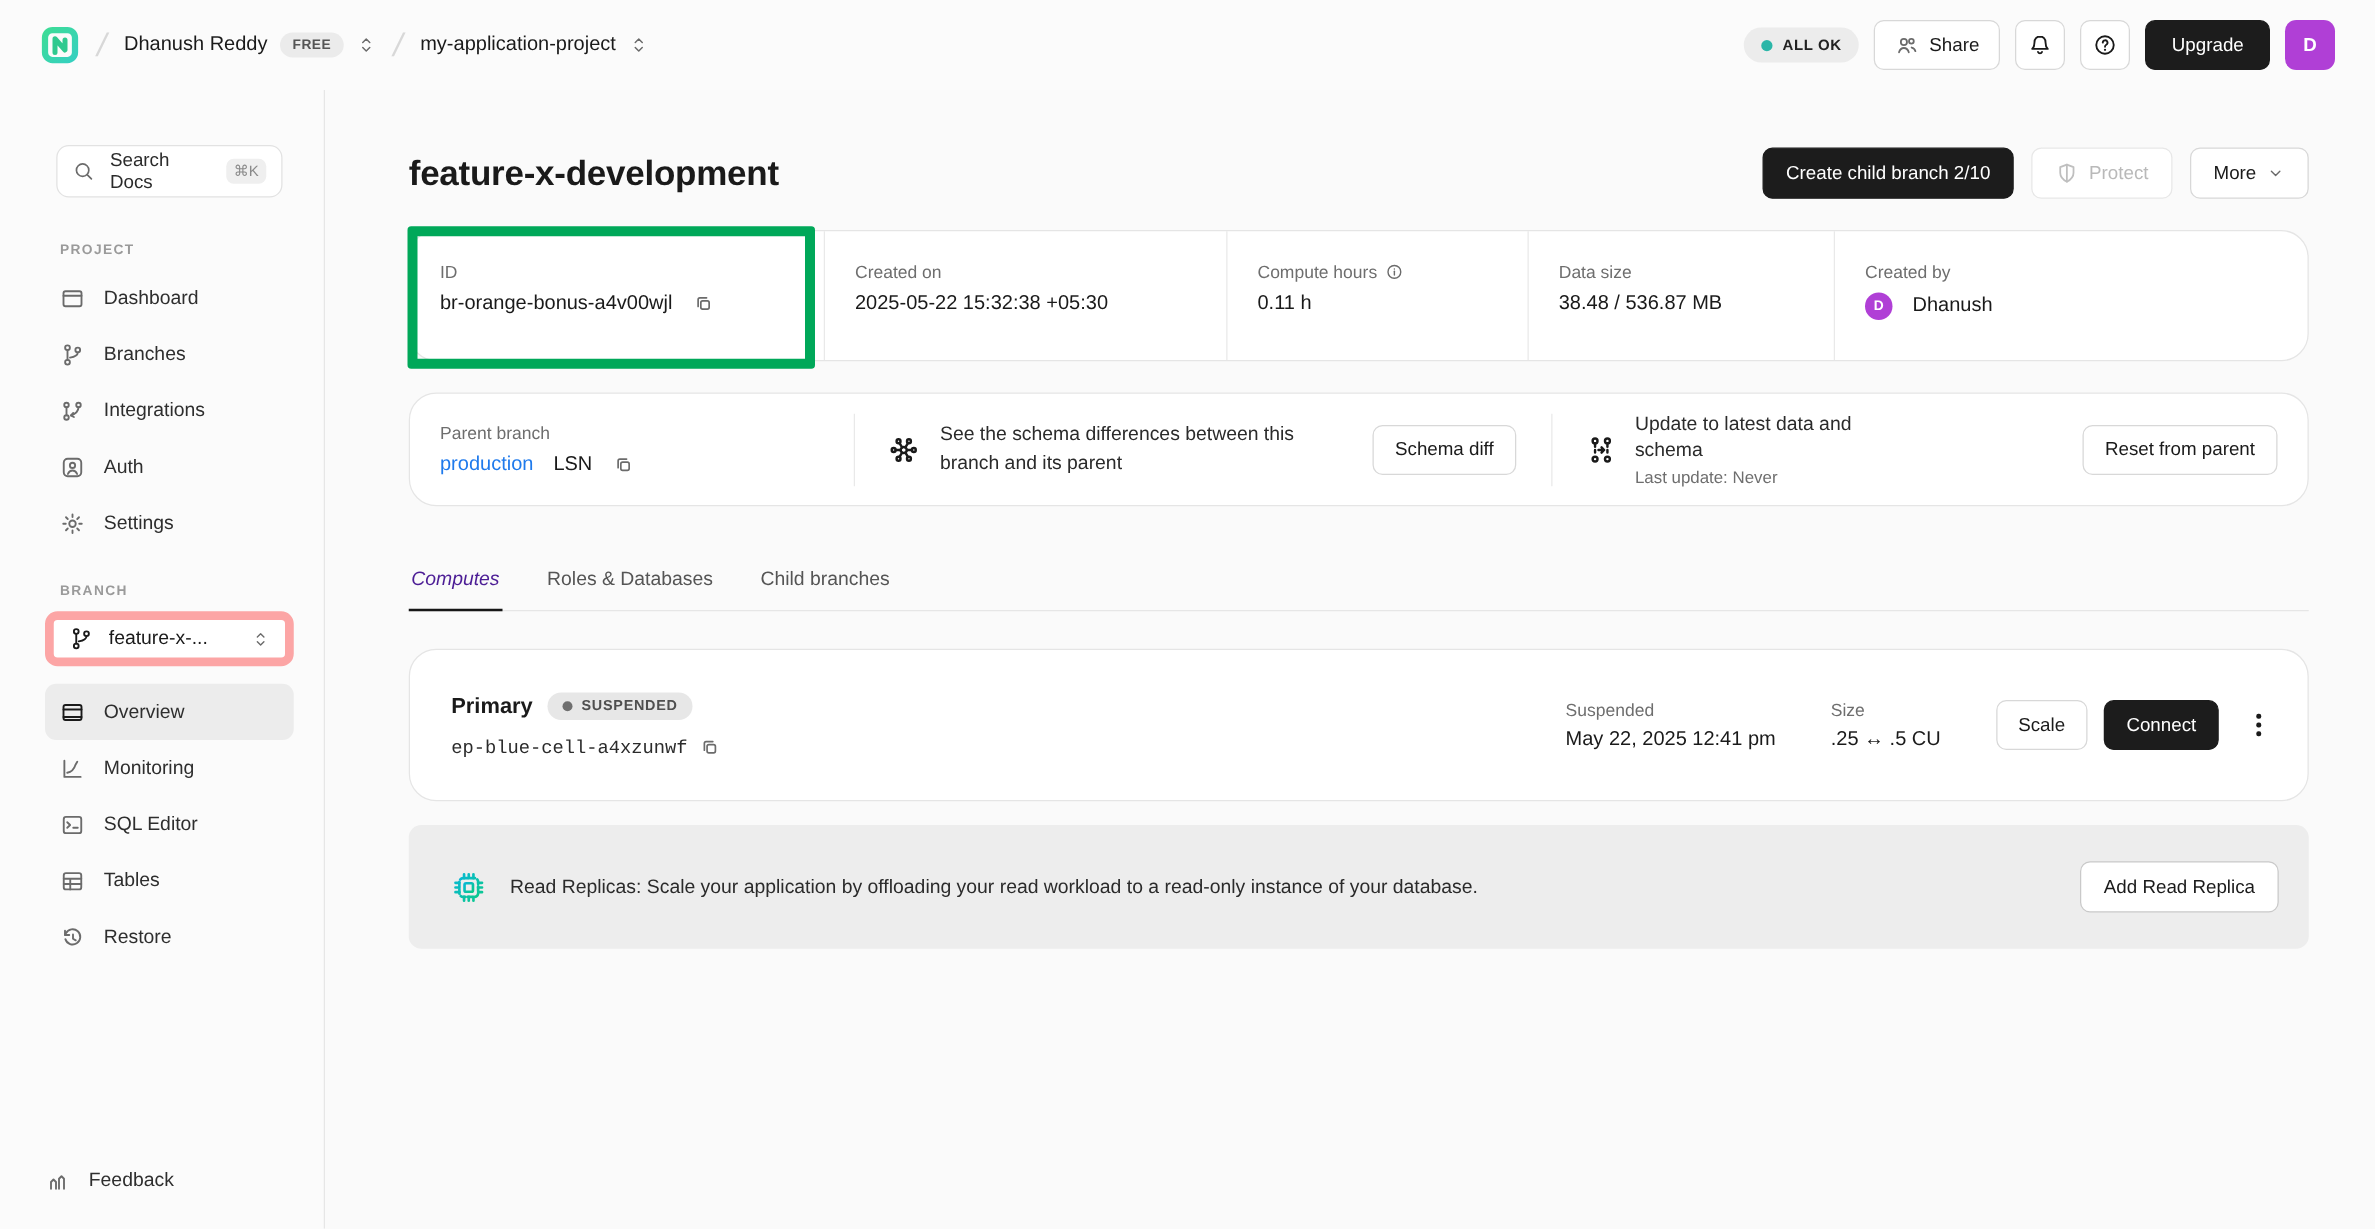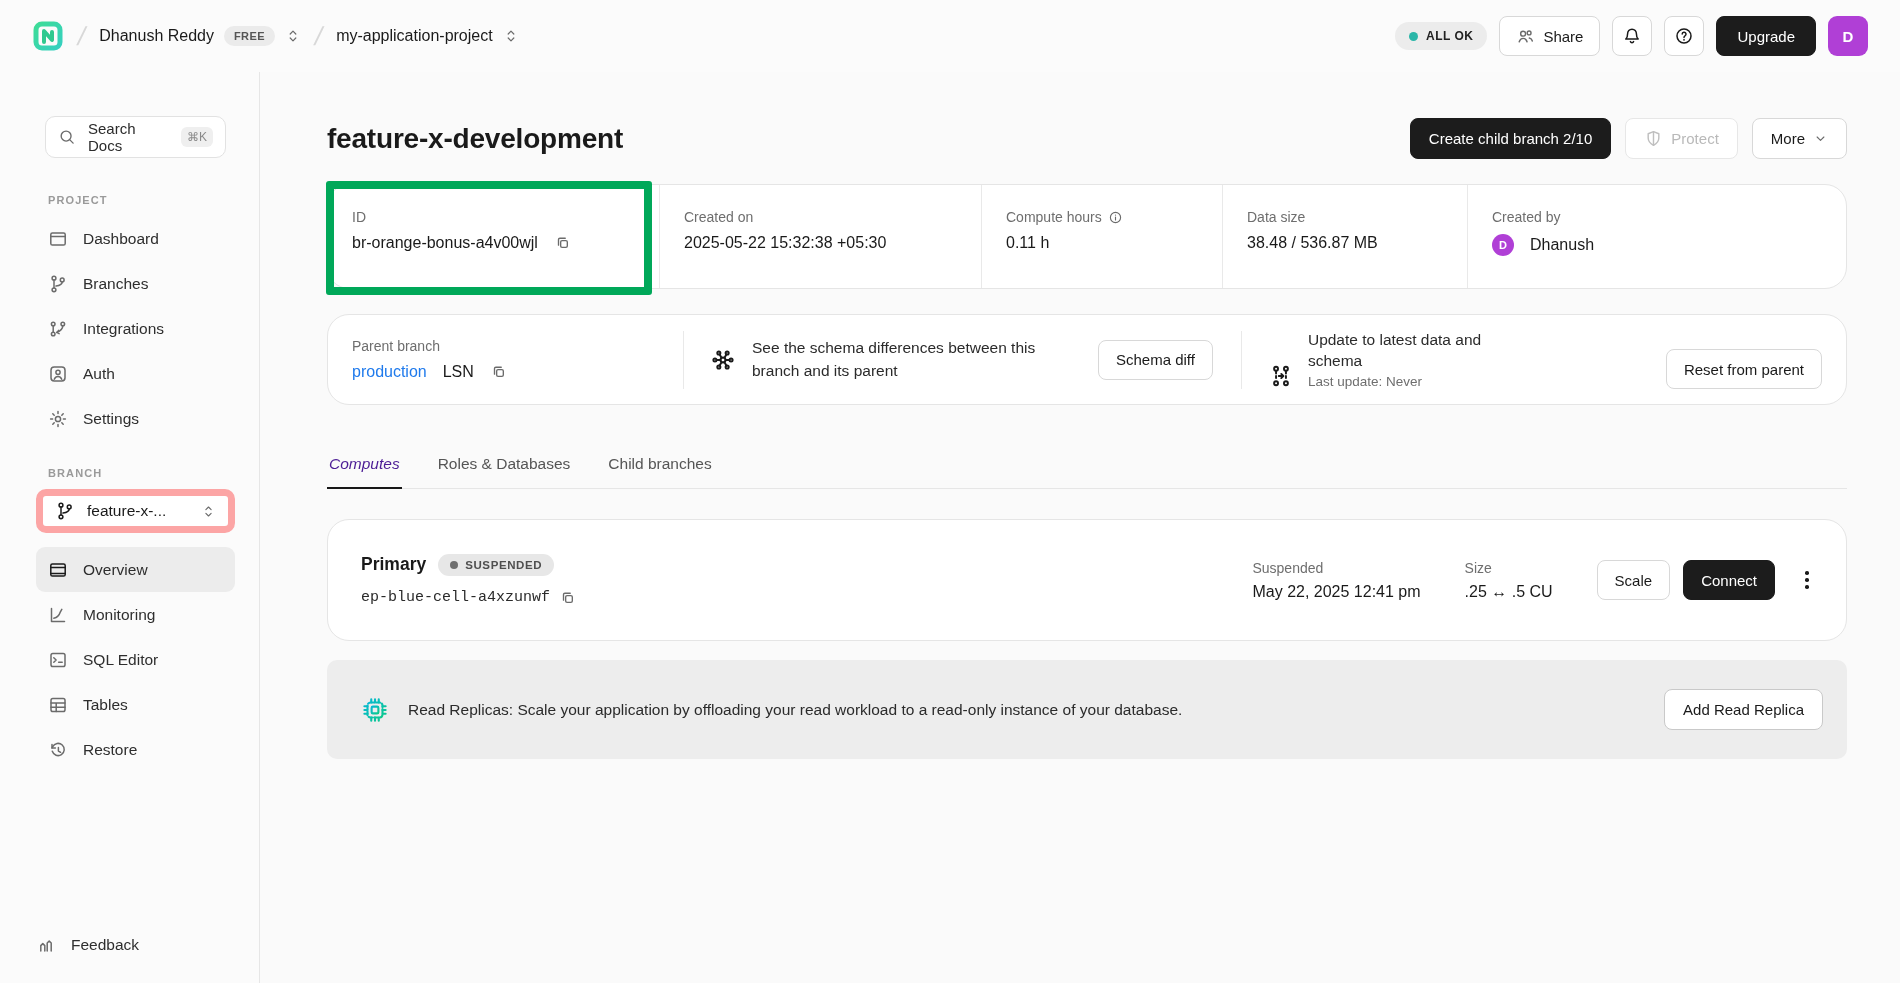--- a/index.html
+++ b/index.html
@@ -104,21 +104,21 @@
     width:22px; height:22px; border-radius:50%; background:#b03fd6; color:#fff;
     font-size:11px; font-weight:700; display:inline-flex; align-items:center; justify-content:center;
   }
 
   .parent-card { margin-top:25px; height:91px; display:flex; align-items:center; }
   .pc-block1 { width:355px; padding-left:24px; }
   .link-blue { color:#1f7aec; font-weight:500; cursor:pointer; }
   .pc-div { border-left:1px solid #e9e9e9; height:58px; }
   .pc-block2 { display:flex; align-items:center; gap:16px; padding:0 28px 0 26px; }
   .pc-text { font-size:15.5px; color:#2b2b2b; width:330px; line-height:1.45; }
-  .pc-block3 { display:flex; align-items:flex-end; gap:14px; padding-left:26px; flex:1; }
+  .pc-block3 { display:flex; align-items:center; gap:14px; padding-left:26px; flex:1; }
   .pc-upd-title { font-size:15.5px; color:#2b2b2b; width:215px; line-height:1.35; }
   .pc-upd-sub { font-size:13.5px; color:#6e6e6e; margin-top:3px; }
   .btn-md { height:40px; padding:0 17px; font-size:15px; font-weight:500; }
   .pc-reset { margin-left:auto; margin-right:24px; }
 
   .tabs { margin-top:50px; display:flex; gap:34px; border-bottom:1px solid #e6e6e6; }
   .tab { font-size:15.5px; color:#555; padding:0 2px 15px 2px; cursor:pointer; position:relative; }
   .tab.active { color:#4c1d95; font-weight:500;font-style:italic; }
   .tab.active::after {
     content:""; position:absolute; left:0; right:0; bottom:-1px; height:2px; background:#171717;
@@ -127,21 +127,21 @@
   .compute-card { margin-top:30px; height:122px; display:flex; align-items:center; padding:0 24px 0 33px; }
   .cc-name-row { display:flex; align-items:center; gap:12px; }
   .cc-name { font-size:17.5px; font-weight:600; }
   .badge-suspended {
     display:flex; align-items:center; gap:7px; background:#e7e7e7; color:#4f4f4f;
     border-radius:999px; padding:5px 12px; font-size:11.5px; font-weight:700; letter-spacing:.6px;
   }
   .dot-gray { width:8px; height:8px; border-radius:50%; background:#6f6f6f; }
   .cc-endpoint {
     margin-top:13px; font-family:"Liberation Mono", monospace; font-size:15px;
-    color:#2b2b2b; display:flex; align-items:center; gap:9px;
+    color:#2b2b2b; display:flex; align-items:flex-end; gap:9px;
   }
   .cc-right { margin-left:auto; display:flex; align-items:center; }
   .cc-meta { margin-right:44px; }
   .cc-meta .cell-val { margin-top:7px; }
   .cc-buttons { display:flex; align-items:center; gap:13px; }
   .kebab { width:30px; height:40px; display:flex; flex-direction:column;
     align-items:center; justify-content:center; gap:3.5px; cursor:pointer; margin-left:4px; }
   .kebab i { width:3.5px; height:3.5px; border-radius:50%; background:#1a1a1a; }
 
   .replica-banner {

